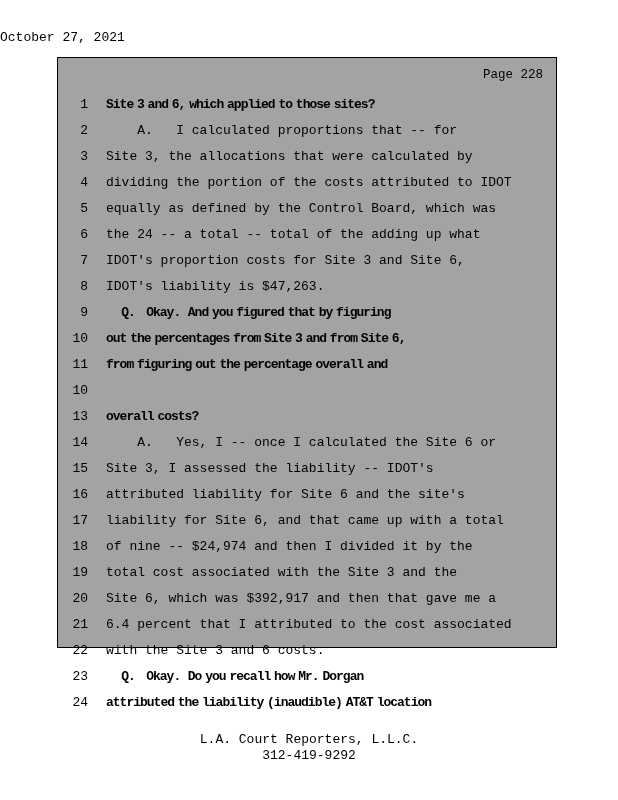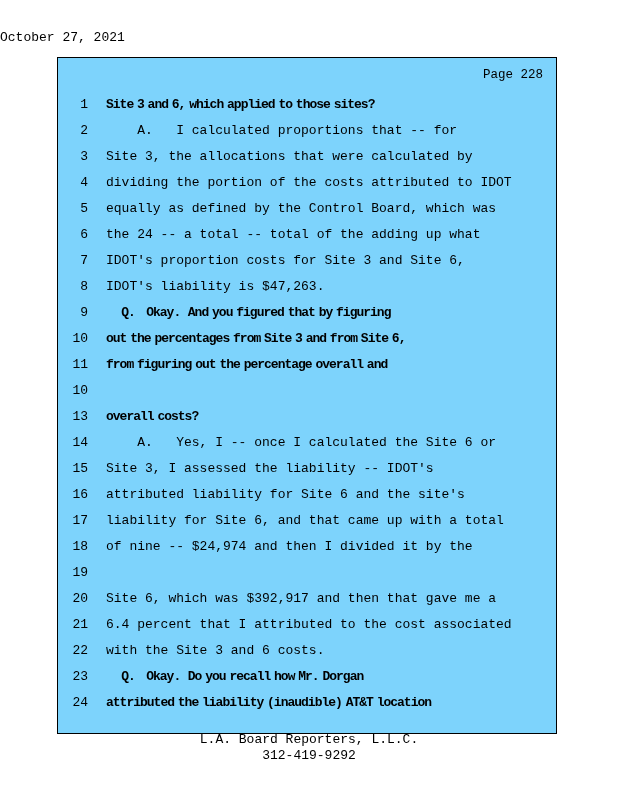--- a/index.html
+++ b/index.html
@@ -11,23 +11,23 @@
   }
   .page { position:relative; width:618px; height:800px; background:#ffffff; overflow:hidden; }
 
   .date {
     position:absolute; top:30px; left:0; width:618px;
     font-size:13px;
   }
 
   .box {
     position:absolute; left:57px; top:57px;
-    width:500px; height:677px;
+    width:500px; height:591px;
     border:1px solid #000000;
-    background:#7dd3fc;
+    background:#a3a3a3;
   }
 
   .page-label {
     text-align:right;
     padding:10px 13px 0 0;
     font-size:12.5px;
     height:34px;
   }
 
   .line {
@@ -71,27 +71,27 @@
         <div class="line bold"><span class="num">9</span><span class="txt">    Q.   Okay.  And you figured that by figuring</span></div>
         <div class="line bold"><span class="num">10</span><span class="txt">out the percentages from Site 3 and from Site 6,</span></div>
         <div class="line bold"><span class="num">11</span><span class="txt">from figuring out the percentage overall and</span></div>
         <div class="line bold"><span class="num">10</span></div>
         <div class="line bold"><span class="num">13</span><span class="txt">overall costs?</span></div>
         <div class="line"><span class="num">14</span><span class="txt">    A.   Yes, I -- once I calculated the Site 6 or</span></div>
         <div class="line"><span class="num">15</span><span class="txt">Site 3, I assessed the liability -- IDOT's</span></div>
         <div class="line"><span class="num">16</span><span class="txt">attributed liability for Site 6 and the site's</span></div>
         <div class="line"><span class="num">17</span><span class="txt">liability for Site 6, and that came up with a total</span></div>
         <div class="line"><span class="num">18</span><span class="txt">of nine -- $24,974 and then I divided it by the</span></div>
-        <div class="line"><span class="num">19</span></div>
+        <div class="line"><span class="num">19</span><span class="txt">total cost associated with the Site 3 and the</span></div>
         <div class="line"><span class="num">20</span><span class="txt">Site 6, which was $392,917 and then that gave me a</span></div>
         <div class="line"><span class="num">21</span><span class="txt">6.4 percent that I attributed to the cost associated</span></div>
         <div class="line"><span class="num">22</span><span class="txt">with the Site 3 and 6 costs.</span></div>
         <div class="line bold"><span class="num">23</span><span class="txt">    Q.   Okay.  Do you recall how Mr. Dorgan</span></div>
         <div class="line bold"><span class="num">24</span><span class="txt">attributed the liability (inaudible) AT&amp;T location</span></div>
       </div>
   </div>
 
   <div class="footer">
-    <div>L.A. Board Reporters, L.L.C.</div>
+    <div>L.A. Court Reporters, L.L.C.</div>
     <div>312-419-9292</div>
   </div>
 
 </div>
 
 </body></html>

